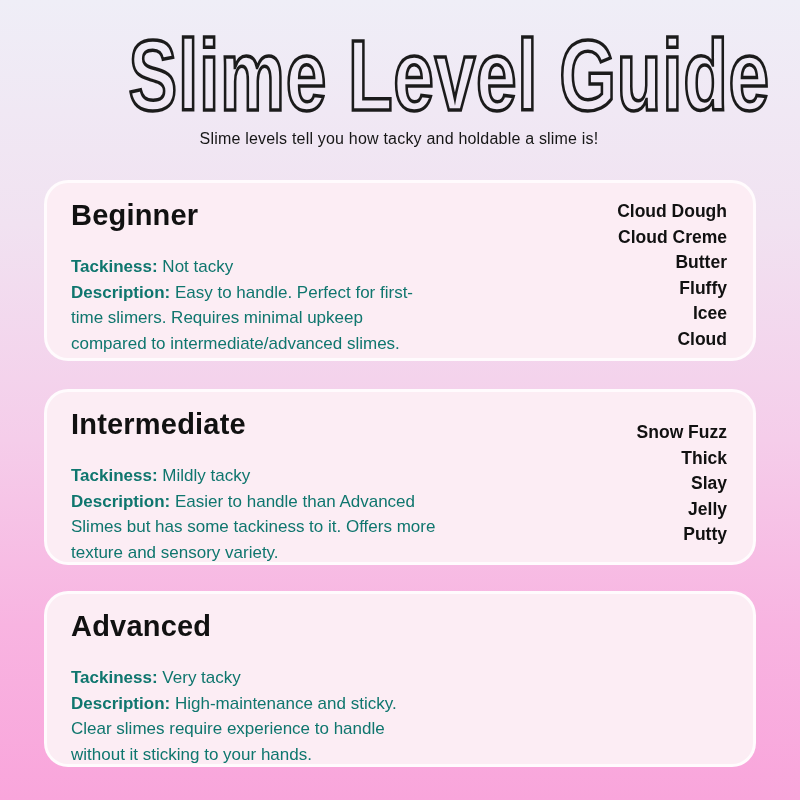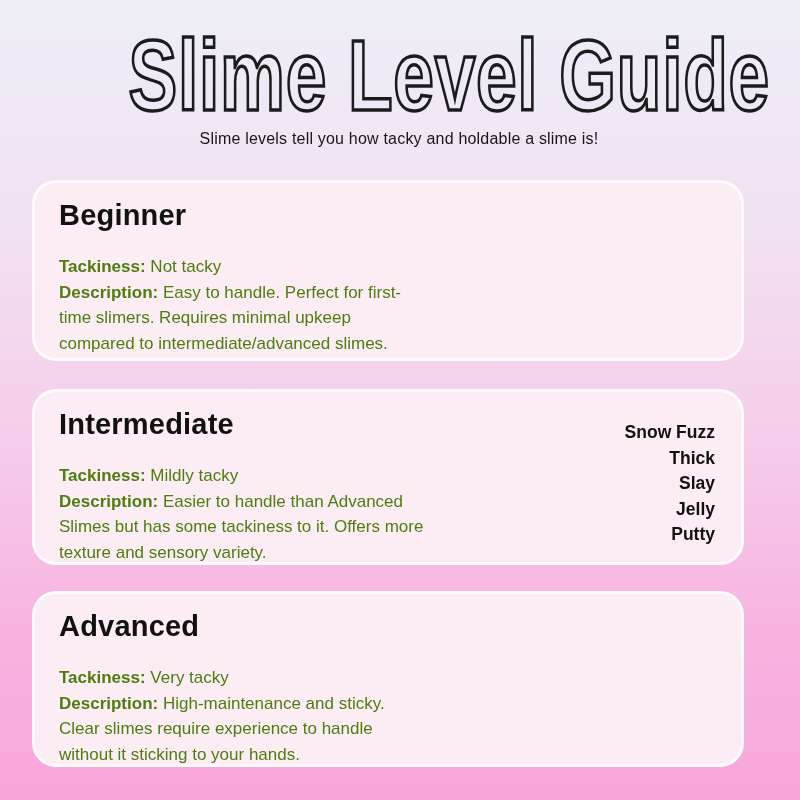--- a/index.html
+++ b/index.html
@@ -39,21 +39,21 @@
   .subtitle{
     margin:2px 12px 0 0;
     font-size:16px;
     font-weight:500;
     letter-spacing:0.2px;
     color:#161616;
   }
   
   .card{
     position:absolute;
-    left:32px;
+    left:44px;
     width:712px;
     box-sizing:border-box;
     background:#fcedf4;
     border:3px solid rgba(255,255,255,0.78);
     border-radius:24px;
     padding:16px 26px 16px 24px;
     display:flex;
     justify-content:space-between;
   }
   .card-1{top:180px;height:181px;}
@@ -64,21 +64,21 @@
     font-size:29px;
     line-height:32px;
     font-weight:bold;
     letter-spacing:0.2px;
     color:#111;
   }
   .card-body{
     margin-top:23px;
     font-size:17px;
     line-height:25.5px;
-    color:#4d7c0f;
+    color:#0f766e;
   }
   .card-body p{margin:0;}
   .lbl{font-weight:bold;}
   .slime-list{
     text-align:right;
     font-size:17.5px;
     line-height:25.5px;
     font-weight:bold;
     color:#111;
     flex-shrink:0;
@@ -99,20 +99,28 @@
 
   <section class="card card-1">
     <div class="card-left">
       <h2 class="card-title">Beginner</h2>
       <div class="card-body">
         <p><span class="lbl">Tackiness:</span> <span>Not tacky</span></p>
         <p><span class="lbl">Description:</span> <span>Easy to handle. Perfect for first-</span><br>
         <span>time slimers. Requires minimal upkeep</span><br>
         <span>compared to intermediate/advanced slimes.</span></p>
       </div>
+    </div>
+    <div class="slime-list">
+      <div>Cloud Dough</div>
+      <div>Cloud Creme</div>
+      <div>Butter</div>
+      <div>Fluffy</div>
+      <div>Icee</div>
+      <div>Cloud</div>
     </div>
   </section>
 
   <section class="card card-2">
     <div class="card-left">
       <h2 class="card-title">Intermediate</h2>
       <div class="card-body">
         <p><span class="lbl">Tackiness:</span> <span>Mildly tacky</span></p>
         <p><span class="lbl">Description:</span> <span>Easier to handle than Advanced</span><br>
         <span>Slimes but has some tackiness to it. Offers more</span><br>

